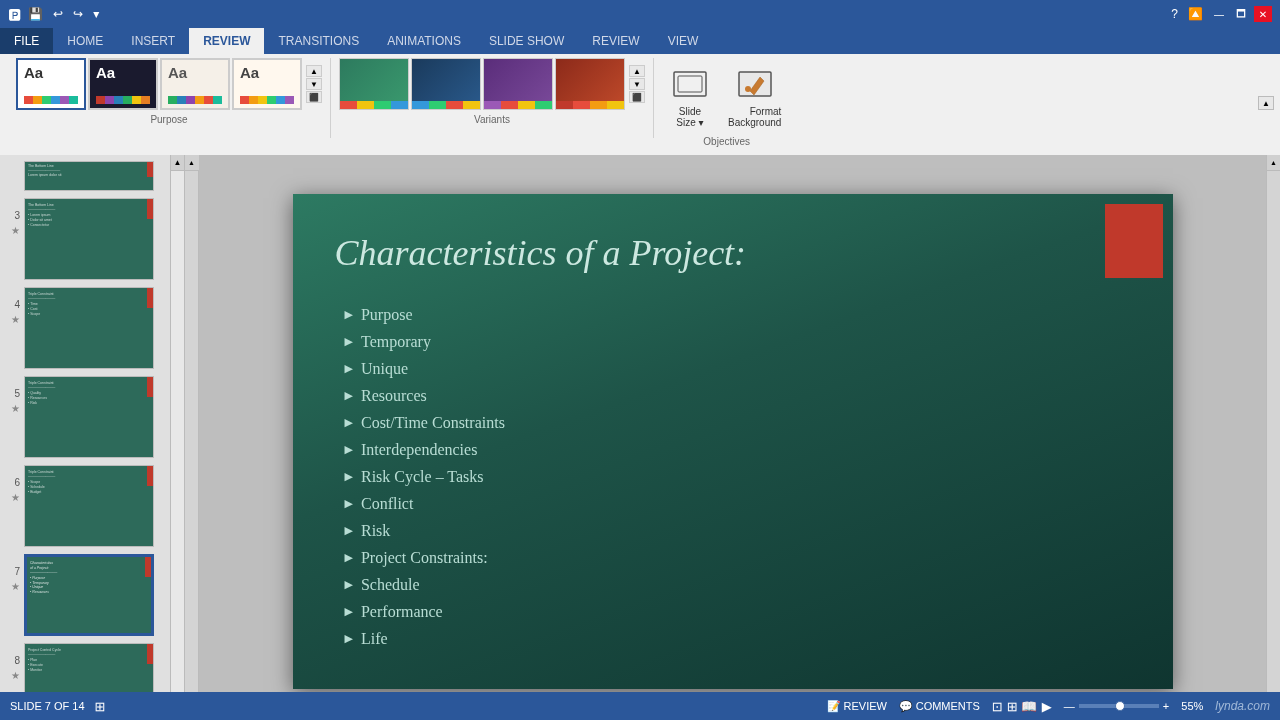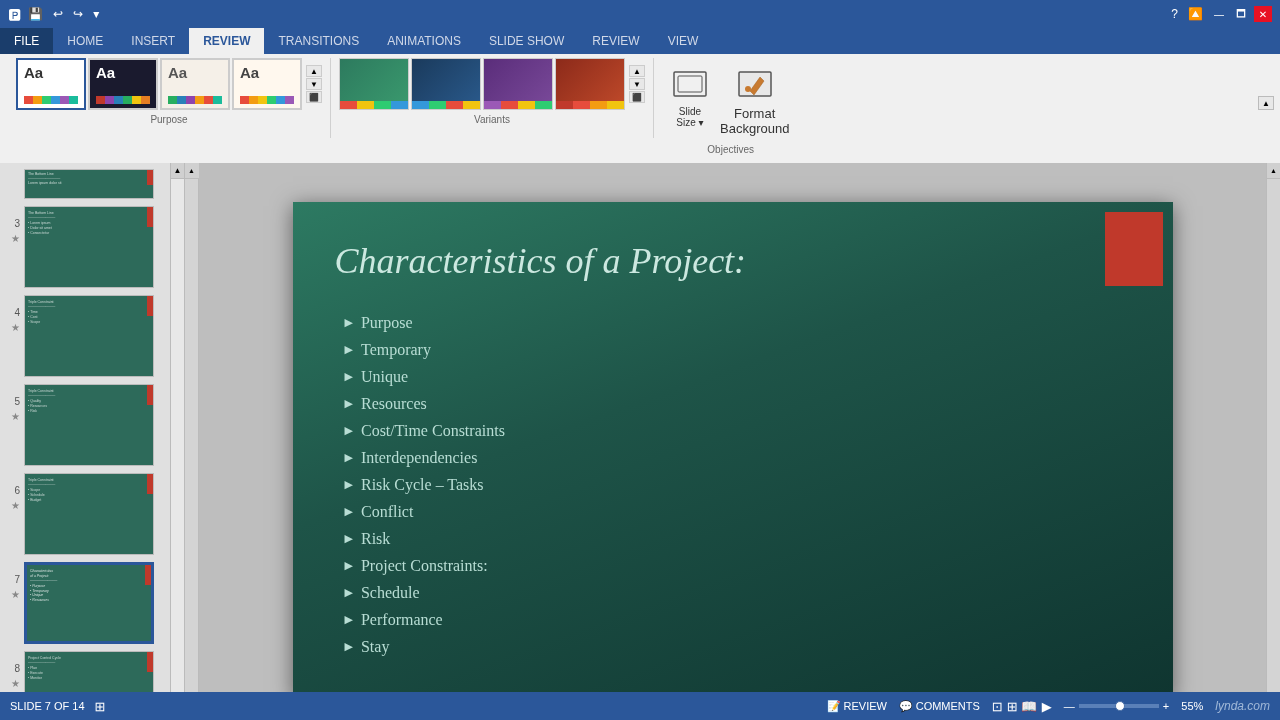--- a/index.html
+++ b/index.html
@@ -103,21 +103,21 @@
 
     
     .customize-section {
       display: flex;
       flex-direction: column;
       align-items: center;
       padding: 4px 12px;
       min-height: 80px;
       justify-content: flex-start;
     }
-    .customize-btns { display: flex; align-items: flex-start; }
+    .customize-btns { display: flex; gap: 8px; align-items: flex-start; }
     .cust-btn {
       display: flex;
       flex-direction: column;
       align-items: center;
       cursor: pointer;
       padding: 4px 6px;
       border: none;
       background: transparent;
       font-size: 11px;
       color: #333;
@@ -362,21 +362,21 @@
           <span style="font-size:10px;color:#333;">Slide<br>Size ▾</span>
         </button>
         <button class="cust-btn">
           <div class="cust-icon">
             <svg width="34" height="26" viewBox="0 0 34 26">
               <rect x="1" y="1" width="32" height="24" rx="1" fill="#e8e8e8" stroke="#555" stroke-width="1.5"></rect>
               <path d="M12 20 L22 6 L26 10 L16 24 Z" fill="#c87a30" stroke="#a06020" stroke-width="0.5"></path>
               <circle cx="10" cy="18" r="3" fill="#c87a30"></circle>
             </svg>
           </div>
-          <span style="font-size:13px;color:#333;text-align:center;">Format<br>Background</span>
+          <span style="font-size:10px;color:#333;text-align:right;">Format<br>Background</span>
         </button>
       </div>
       <div class="ribbon-section-label">Objectives</div>
     </div>
 
     <div style="position:absolute;right:6px;top:68px;">
       <div style="width:16px;height:14px;background:#e8e8e8;border:1px solid #bbb;display:flex;align-items:center;justify-content:center;font-size:8px;cursor:pointer;">▲</div>
     </div>
   </div>
 </div>
@@ -540,21 +540,21 @@
           <span>Schedule</span>
         </div>
 
         <div class="slide-bullet" style="display:flex;align-items:center;gap:8px;font-size:16px;color:#b8ddd4;font-family:Georgia,serif;">
           <span style="font-size:11px;color:#b8ddd4;">▶</span>
           <span>Performance</span>
         </div>
 
         <div class="slide-bullet" style="display:flex;align-items:center;gap:8px;font-size:16px;color:#b8ddd4;font-family:Georgia,serif;">
           <span style="font-size:11px;color:#b8ddd4;">▶</span>
-          <span>Stay</span>
+          <span>Life</span>
         </div>
 
       </div>
     </div>
   </div>
 </div>
 
 <div id="status-bar" style="height:28px;background:#2b579a;display:flex;align-items:center;justify-content:space-between;padding:0 10px;color:white;font-size:11px;position:absolute;bottom:0;left:0;right:0;">
   <div class="status-left" style="display:flex;align-items:center;gap:10px;">
     <span>SLIDE 7 OF 14</span>

